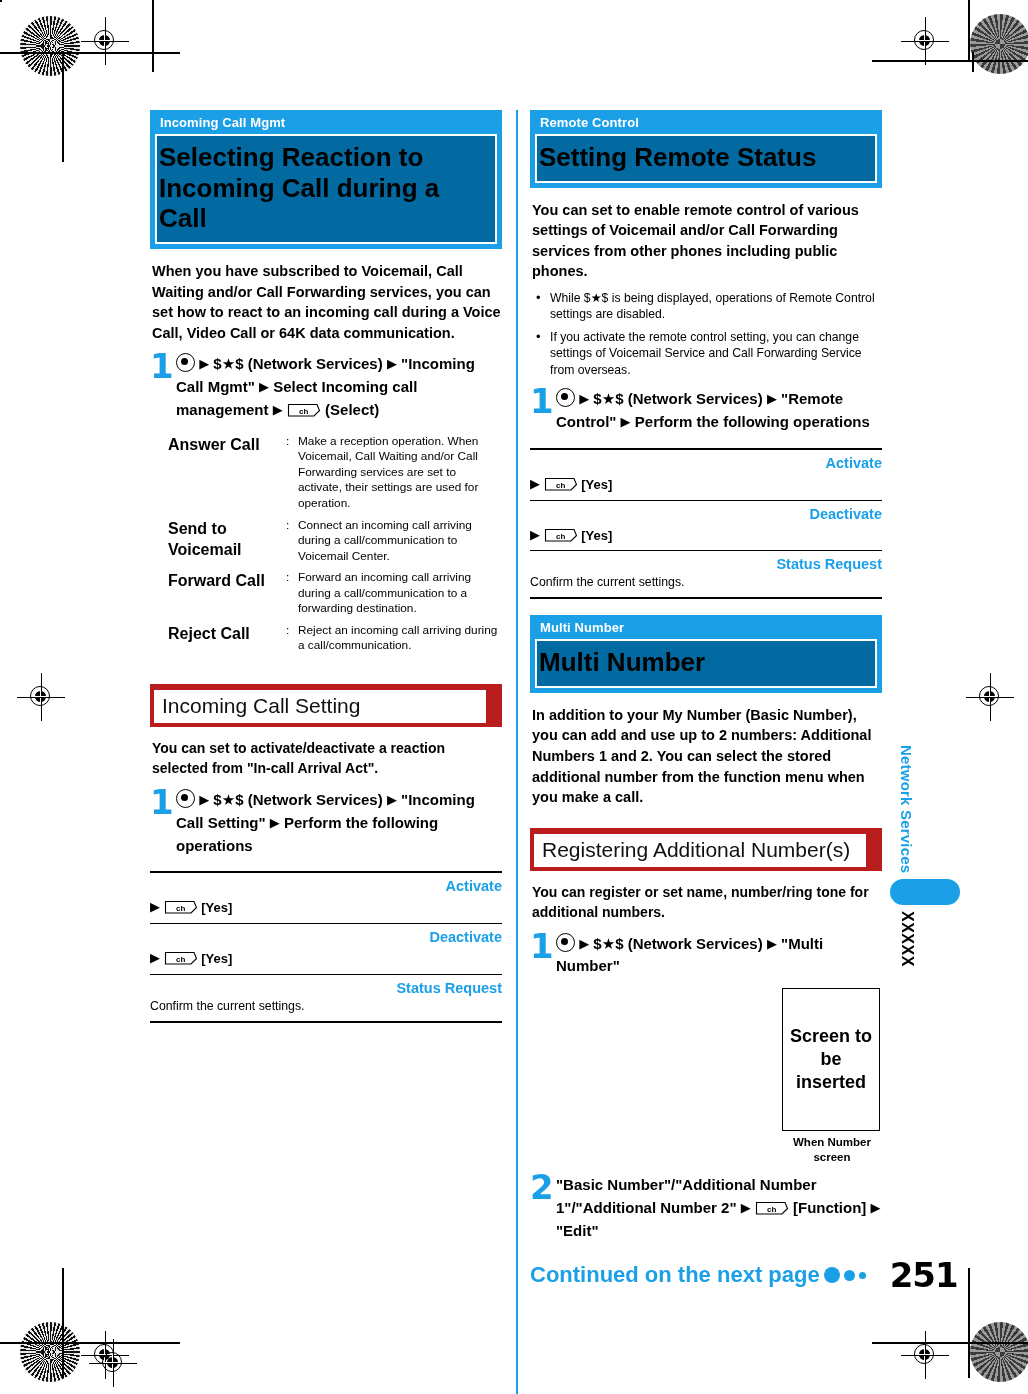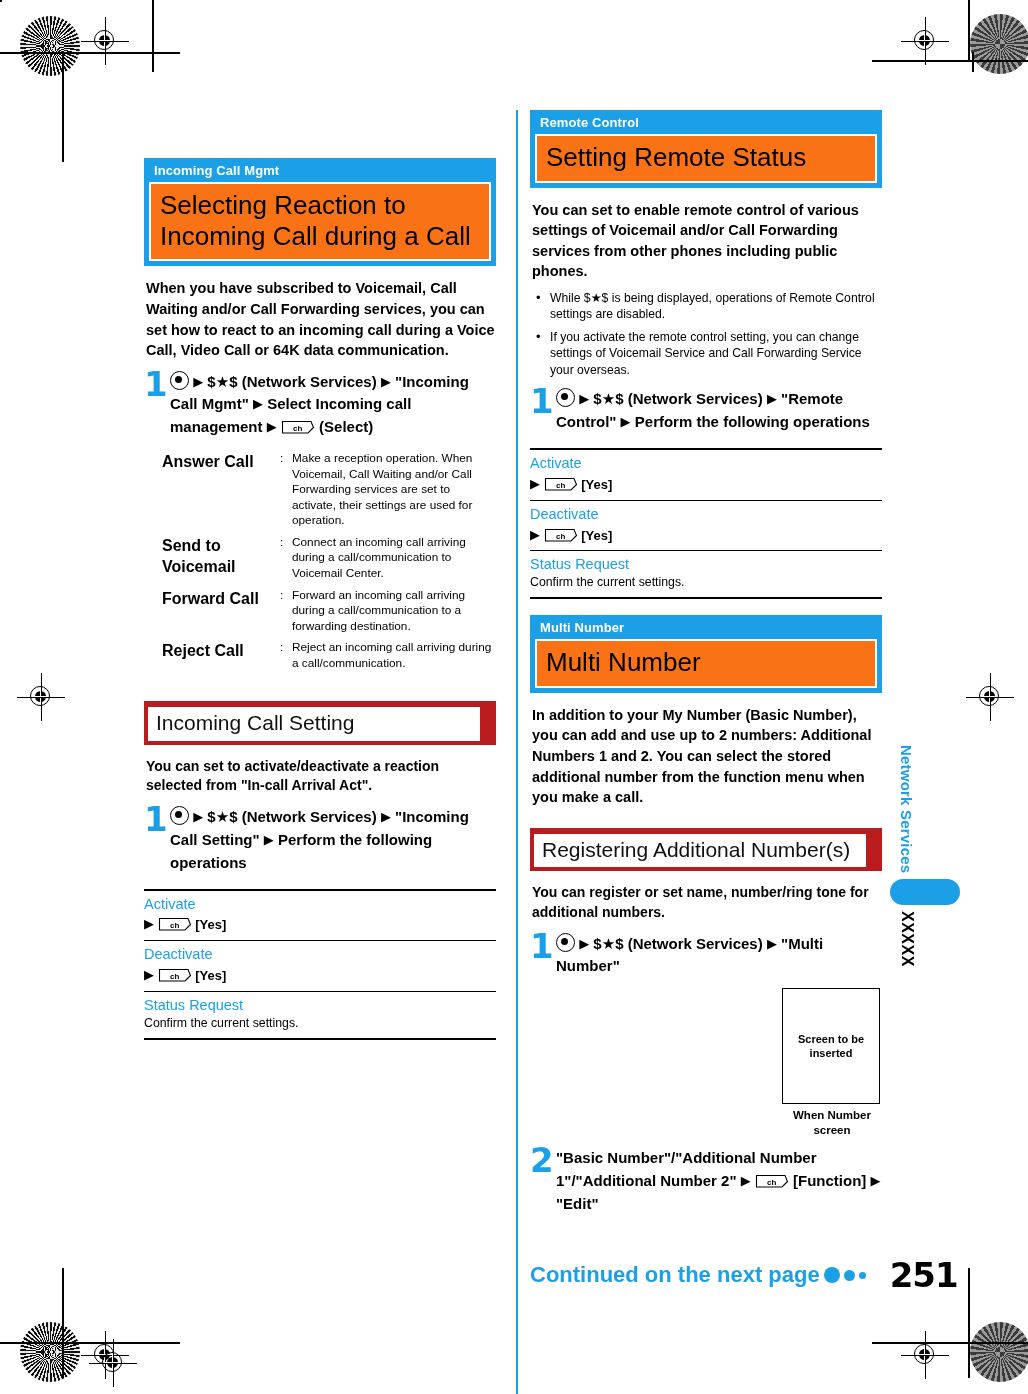--- a/index.html
+++ b/index.html
@@ -19,30 +19,30 @@
   .star{position:absolute;width:60px;height:60px;border-radius:50%;
         background:repeating-conic-gradient(#111 0deg 4deg,#e8e8e8 4deg 8deg);}
   .star.grey{background:repeating-conic-gradient(#3a3a3a 0deg 6deg,#9a9a9a 6deg 12deg);}
 
   .cropline{position:absolute;background:#000;}
 
   
   .page{position:absolute;left:0;top:0;width:1028px;height:1394px;}
 
   .col{position:absolute;width:352px;}
-  .col-left{left:144px;top:110px;margin-top:48px;}
+  .col-left{left:150px;top:110px;}
   .col-right{left:530px;top:110px;}
 
   .vdivider{position:absolute;left:516px;top:110px;width:2px;height:1320px;background:#1BA0E8;}
 
   
   .chapbox{border:2px solid #1BA0E8;background:#1BA0E8;}
   .chaptag{color:#ffffff;font-size:13px;font-weight:bold;padding:3px 8px 4px 8px;letter-spacing:.1px;}
-  .chaptitle{background:#f97316;border:2px solid #ffffff;margin:0 3px 3px 3px;
-             padding:6px 9px 8px 9px;font-size:26px;font-weight:normal;line-height:1.18;color:#000;}
+  .chaptitle{background:#0369a1;border:2px solid #ffffff;margin:0 3px 3px 3px;
+             padding:6px 9px 8px 2px;font-size:26px;font-weight:bold;line-height:1.18;color:#000;}
 
   
   .subhead{background:#b91c1c;padding:6px 16px 4px 4px;margin-top:6px;}
   .subhead .inner{background:#ffffff;padding:4px 8px 5px 8px;font-size:21px;color:#111;line-height:1.15;}
 
   
   .lead{font-size:14.5px;font-weight:bold;line-height:1.42;margin:12px 0 0 2px;}
   .lead.small{font-size:14px;}
   .bullets{margin:8px 0 0 4px;}
   .bullet{position:relative;padding-left:16px;font-size:12.2px;line-height:1.35;margin-bottom:6px;}
@@ -67,29 +67,29 @@
   .dl .row{display:flex;margin-bottom:6px;}
   .dl .t{font-size:16px;font-weight:bold;width:118px;flex:0 0 118px;line-height:1.32;}
   .dl .c{font-size:11.8px;width:12px;flex:0 0 12px;line-height:1.32;}
   .dl .d{font-size:11.8px;line-height:1.32;flex:1;}
 
   
   .optgroup{margin-top:14px;}
   .rule{height:2px;background:#000;}
   .rule.thin{height:1px;}
   .optitem{padding:4px 0 6px 0;}
-  .optlabel{color:#1BA0E8;font-size:14.5px;font-weight:normal;line-height:1.3;}
+  .optlabel{color:#1BA0E8;font-size:14.5px;font-weight:bold;line-height:1.3;text-align:right;}
   .optline{font-size:13px;font-weight:bold;margin-top:3px;line-height:1.3;}
   .optdesc{font-size:12.3px;margin-top:1px;line-height:1.3;}
 
   
   .screenwrap{margin-top:10px;display:flex;justify-content:flex-end;}
   .screenbox{width:100px;}
-  .screenph{width:98px;height:116px;border:1.5px solid #000;display:flex;align-items:center;
-            justify-content:center;text-align:center;font-size:11px;font-weight:bold;line-height:1.3;box-sizing:border-box;}
+  .screenph{width:98px;height:143px;border:1.5px solid #000;display:flex;align-items:center;
+            justify-content:center;text-align:center;font-size:18px;font-weight:bold;line-height:1.3;box-sizing:border-box;}
   .screencap{text-align:center;font-size:11.5px;font-weight:bold;margin-top:4px;line-height:1.25;}
 
   
   .sidetab{position:absolute;left:898px;top:745px;width:40px;}
   .sidechap{writing-mode:vertical-rl;color:#1BA0E8;font-size:15px;font-weight:bold;
             letter-spacing:.2px;white-space:nowrap;}
   .sidepill{width:70px;height:26px;background:#1BA0E8;border-radius:13px;margin:6px 0 0 -8px;}
   .sidexx{writing-mode:vertical-rl;font-size:16px;font-weight:bold;margin-top:6px;letter-spacing:.5px;}
 
   
@@ -274,21 +274,21 @@
 
     <div class="chapbox">
       <div class="chaptag">Remote Control</div>
       <div class="chaptitle">Setting Remote Status</div>
     </div>
 
     <div class="lead">You can set to enable remote control of various settings of Voicemail and/or Call Forwarding services from other phones including public phones.</div>
 
     <div class="bullets">
       <div class="bullet">While $★$ is being displayed, operations of Remote Control settings are disabled.</div>
-      <div class="bullet">If you activate the remote control setting, you can change settings of Voicemail Service and Call Forwarding Service your overseas.</div>
+      <div class="bullet">If you activate the remote control setting, you can change settings of Voicemail Service and Call Forwarding Service from overseas.</div>
     </div>
 
     <div class="step">
       <div class="stepnum">1</div>
       <div class="steptxt">
         <span class="centerkey"></span>
         <span class="arw">▶</span>
         <span>$★$ (Network Services)</span>
         <span class="arw">▶</span>
         <span>"Remote Control"</span>

